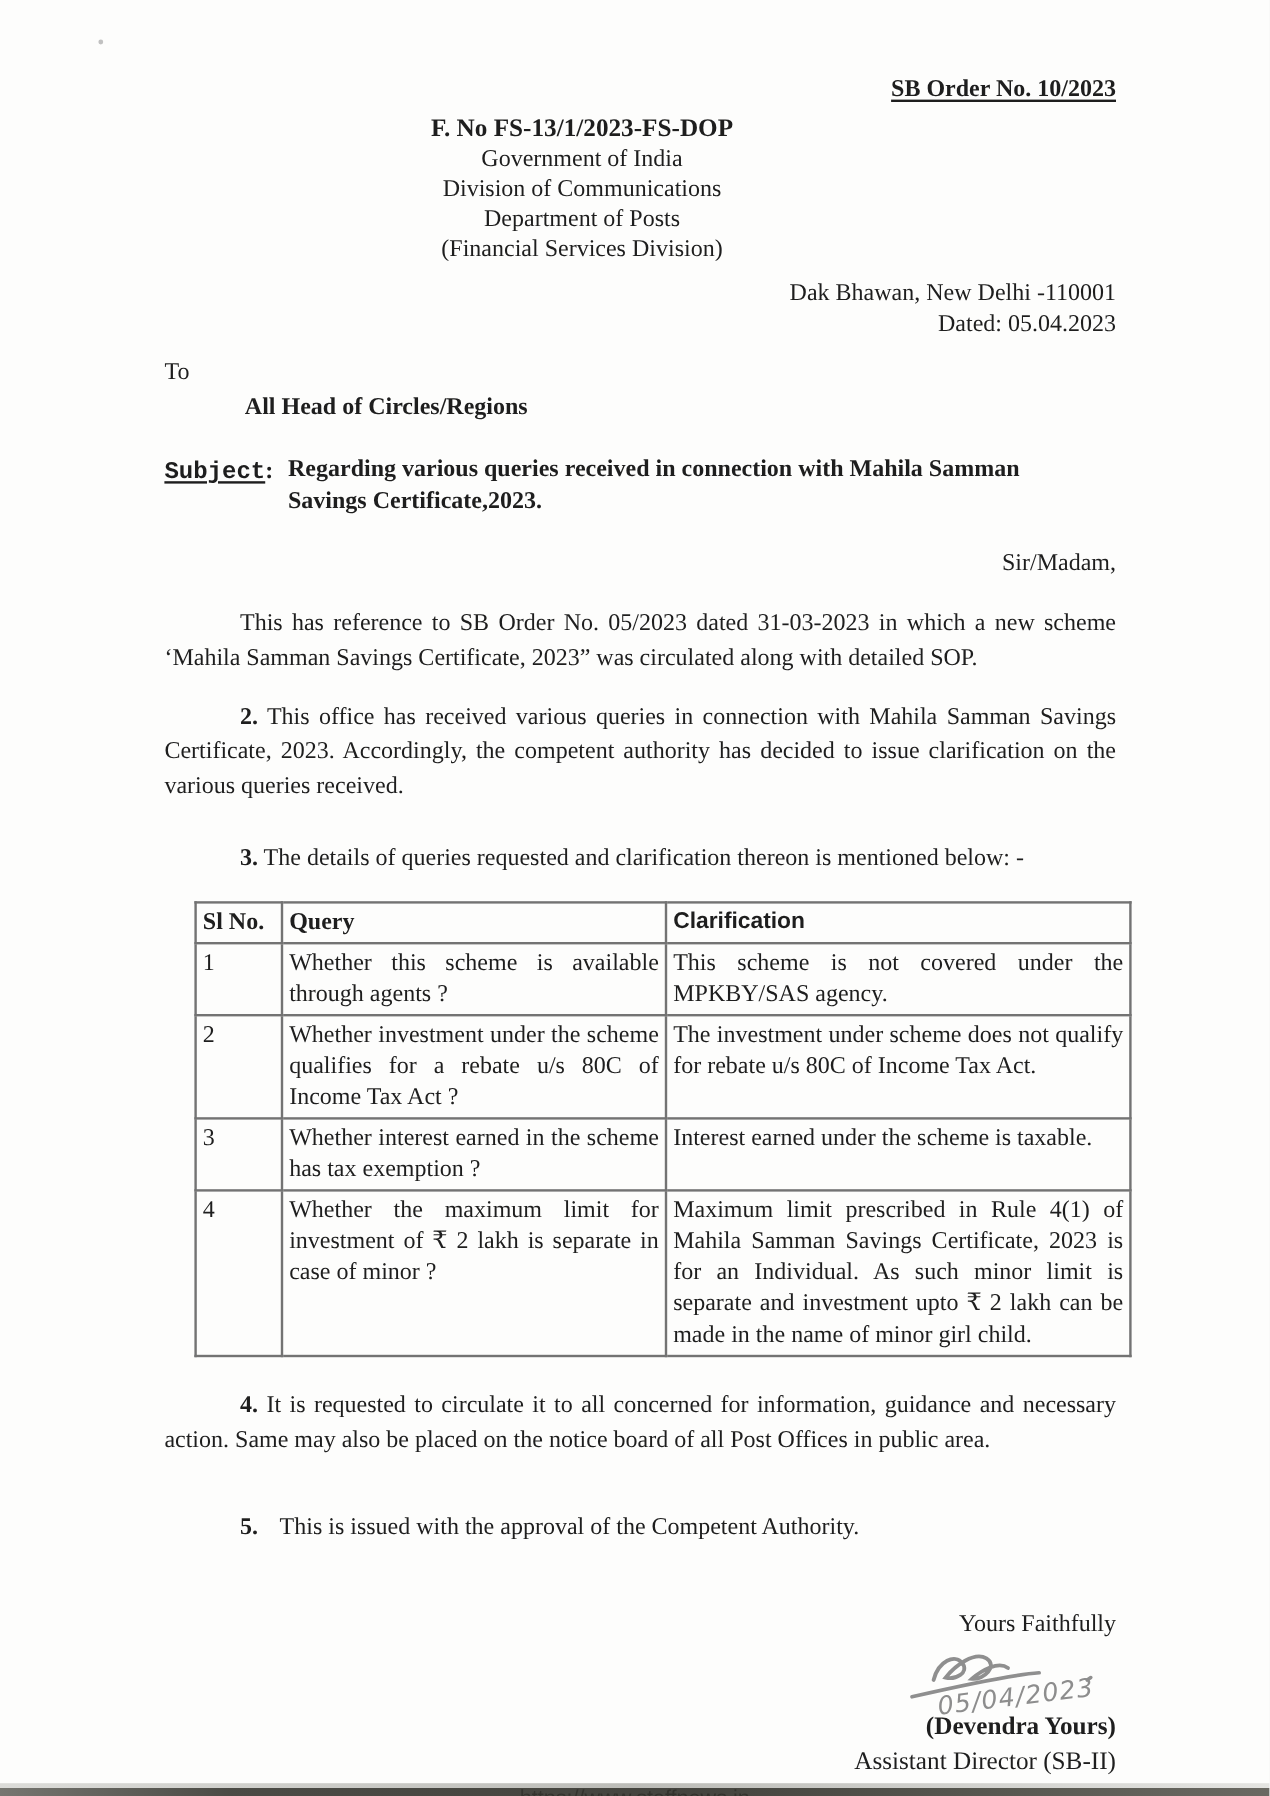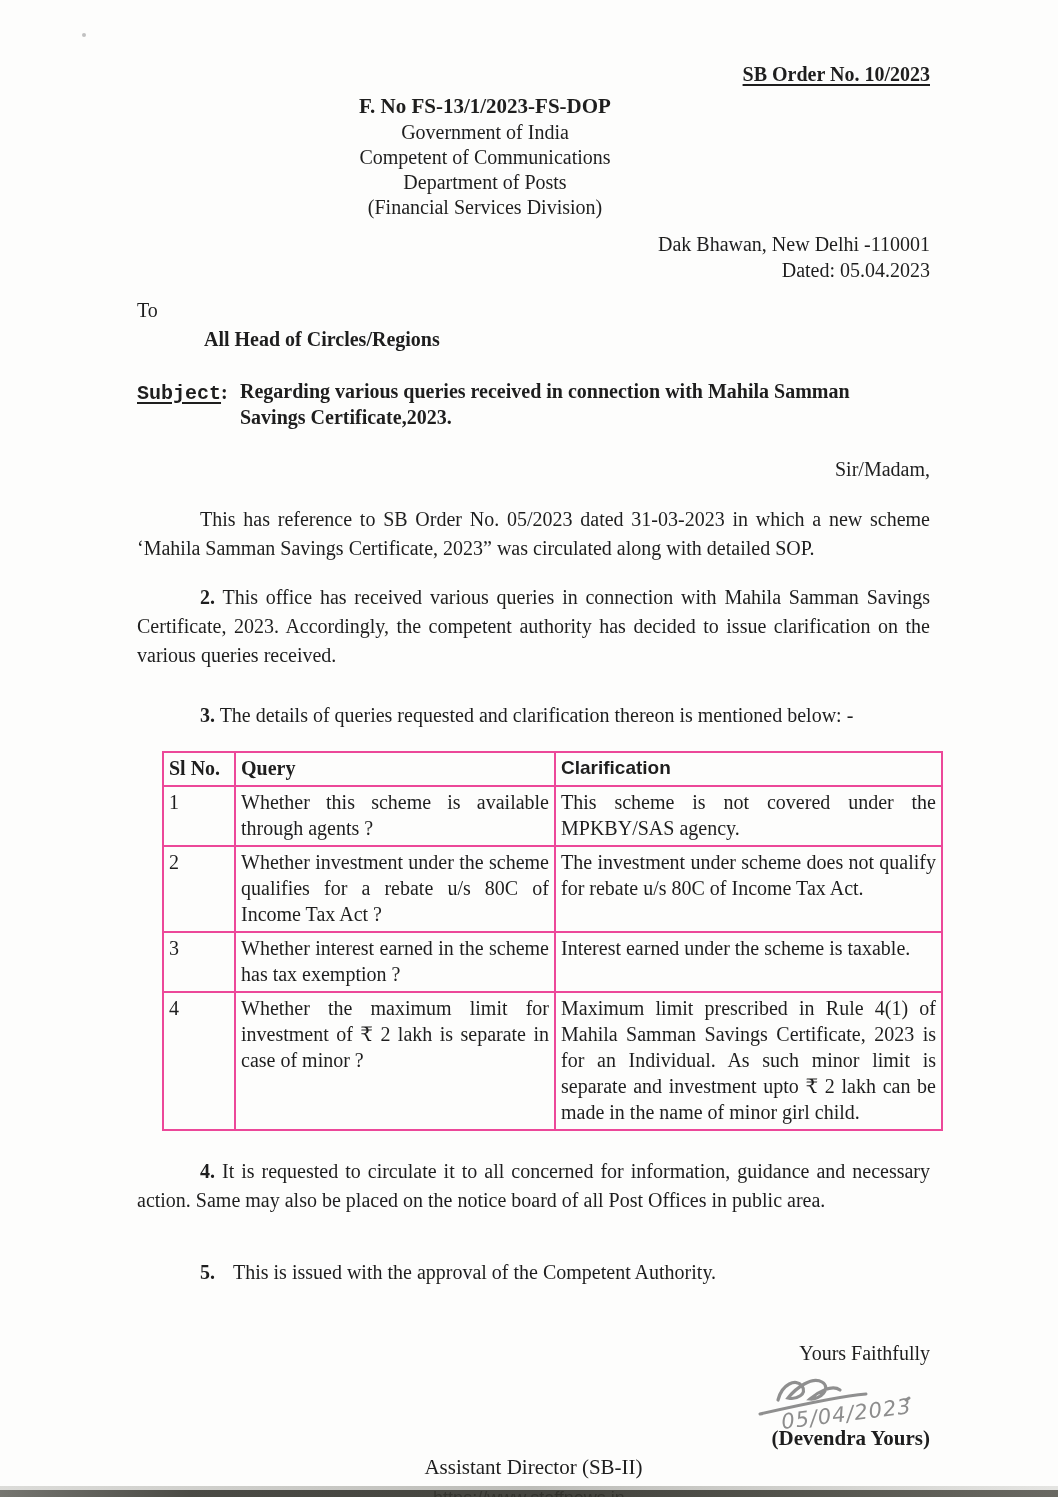--- a/index.html
+++ b/index.html
@@ -41,21 +41,21 @@
   .num{font-weight:bold;}
   .gap{display:inline-block;width:18px;}
   table.queries{
     border-collapse:collapse;
     margin-left:25px;margin-top:21px;
     table-layout:fixed;
     width:743px;
     font-size:20px;line-height:26px;
   }
   table.queries th,table.queries td{
-    border:2px solid #ec4899;
+    border:2px solid #737373;
     padding:2px 5px 4px 5px;
     vertical-align:top;
     overflow:hidden;
   }
   th.col-sl{width:60px;}
   th.col-q{width:308px;}
   th.col-c{width:375px;border-radius:17px;}
   table.queries th{text-align:left;font-weight:bold;}
   th.col-c{font-family:"Liberation Sans","DejaVu Sans",sans-serif;font-size:19px;}
   td.q,td.c{text-align:justify;}
@@ -64,21 +64,21 @@
     margin-top:2px;height:78px;position:relative;
   }
   .sig-svg{position:absolute;right:0px;top:0px;}
   .sig-date{
     font-style:italic;color:#8d8d8d;font-size:21px;
     position:absolute;right:18px;top:30px;transform:rotate(-7deg);
     font-family:"DejaVu Sans","Liberation Sans",sans-serif;
     letter-spacing:1px;
   }
   .signatory{margin-top:-24px;text-align:right;font-weight:bold;font-size:21px;}
-  .signatory-title{text-align:center;font-size:21px;margin-top:0;}
+  .signatory-title{text-align:right;font-size:21px;margin-top:0;}
   .footer-url{
     position:absolute;left:0;top:1448px;width:1058px;text-align:center;
     font-family:"Liberation Sans","DejaVu Sans",sans-serif;
     font-size:18px;color:#111;margin-top:40px;
   }
   .scan-edge{
     position:absolute;left:0;bottom:0;width:1058px;height:7px;
     background:linear-gradient(90deg,#6a6a64 0%,#3b3b35 18%,#34342e 55%,#4a4a42 80%,#5d5c55 100%);
     opacity:.92;
   }
@@ -95,21 +95,21 @@
 
   <div class="content">
 
     <div class="order-no">
       <span>SB Order No. 10/2023</span>
     </div>
 
     <div class="head-center">
       <div class="file-no">F. No FS-13/1/2023-FS-DOP</div>
       <div>Government of India</div>
-      <div>Competent of Communications</div>
+      <div>Division of Communications</div>
       <div>Department of Posts</div>
       <div>(Financial Services Division)</div>
     </div>
 
     <div class="right-block">
       <div>Dak Bhawan, New Delhi -110001</div>
       <div>Dated: 05.04.2023</div>
     </div>
 
     <div class="to">To</div>

